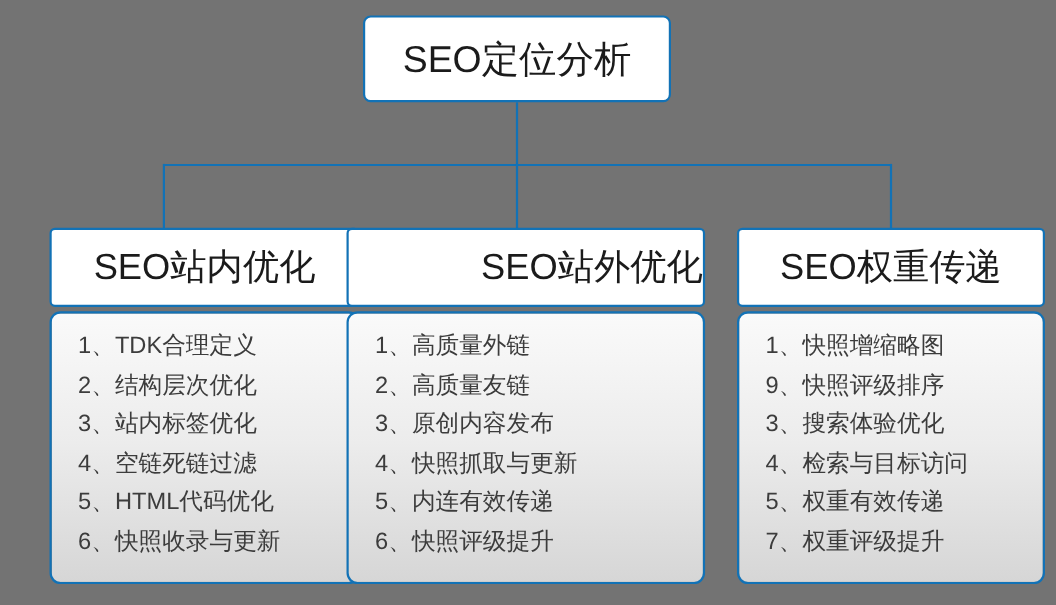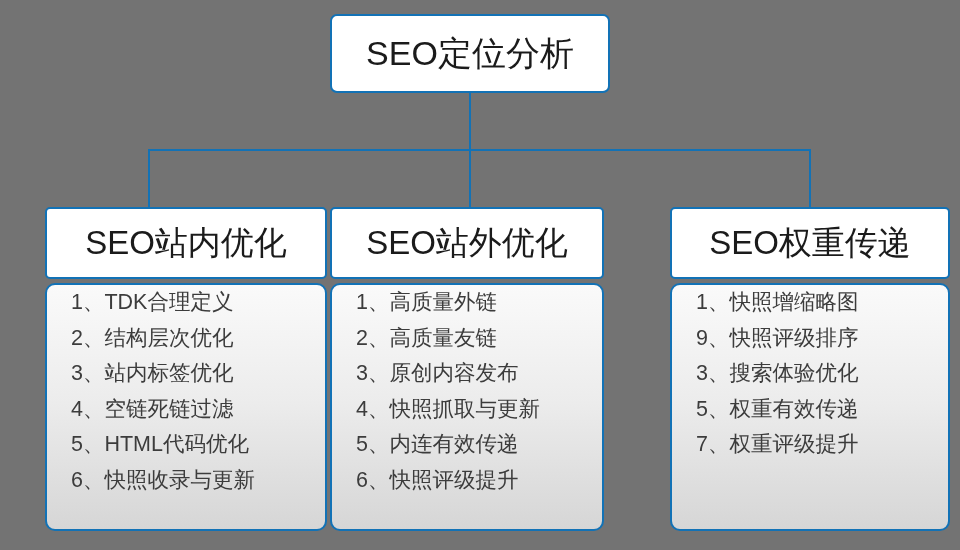--- a/index.html
+++ b/index.html
@@ -44,30 +44,30 @@
     font-size: 33px;
   }
   .list-panel {
     position: absolute;
     top: 283px;
     height: 248px;
     box-sizing: border-box;
     border: 2px solid #1272b6;
     border-radius: 10px;
     background: linear-gradient(180deg, #fafafa 0%, #ececec 48%, #d6d6d6 100%);
-    padding: 0 10px 0 24px;
+    padding: 12px 10px 0 24px;
   }
   .list-item {
     font-size: 21.5px;
     line-height: 35.6px;
     color: #3c3c3c;
     white-space: nowrap;
   }
   .col-1 { left: 8px;   width: 282px; margin-left: 37px; }
-  .col-2 { left: 330px; width: 274px; }
+  .col-2 { left: 315px; width: 326px; justify-content: flex-end; }
   .col-3 { left: 670px; width: 280px; }
 </style>
 </head>
 <body>
 
 <div class="canvas">
 
   <svg class="connectors" viewBox="0 0 960 550" xmlns="http://www.w3.org/2000/svg">
     <g stroke="#1272b6" stroke-width="2" fill="none">
       <line x1="470" y1="93" x2="470" y2="151"></line>
@@ -106,17 +106,18 @@
     <div class="list-item">6、快照评级提升</div>
   </div>
 
   <div class="node-box header-box col-3">
     <span>SEO权重传递</span>
   </div>
   <div class="list-panel col-3">
     <div class="list-item">1、快照增缩略图</div>
     <div class="list-item">9、快照评级排序</div>
     <div class="list-item">3、搜索体验优化</div>
+    <div class="list-item">4、检索与目标访问</div>
     <div class="list-item">5、权重有效传递</div>
     <div class="list-item">7、权重评级提升</div>
   </div>
 
 </div>
 
 </body></html>

